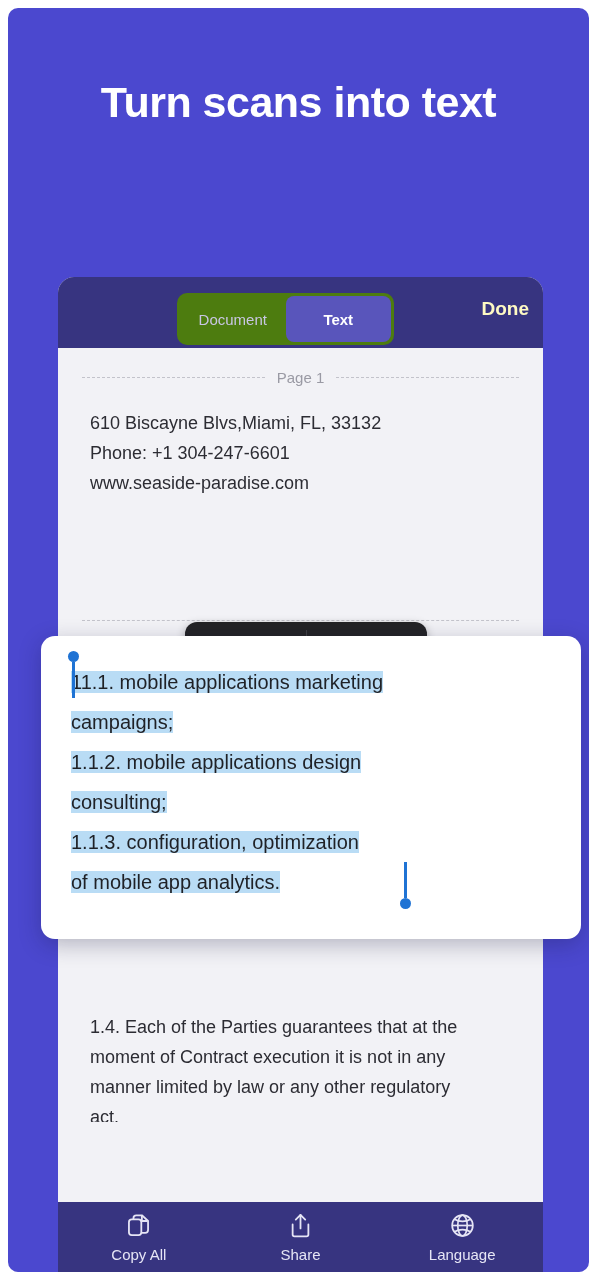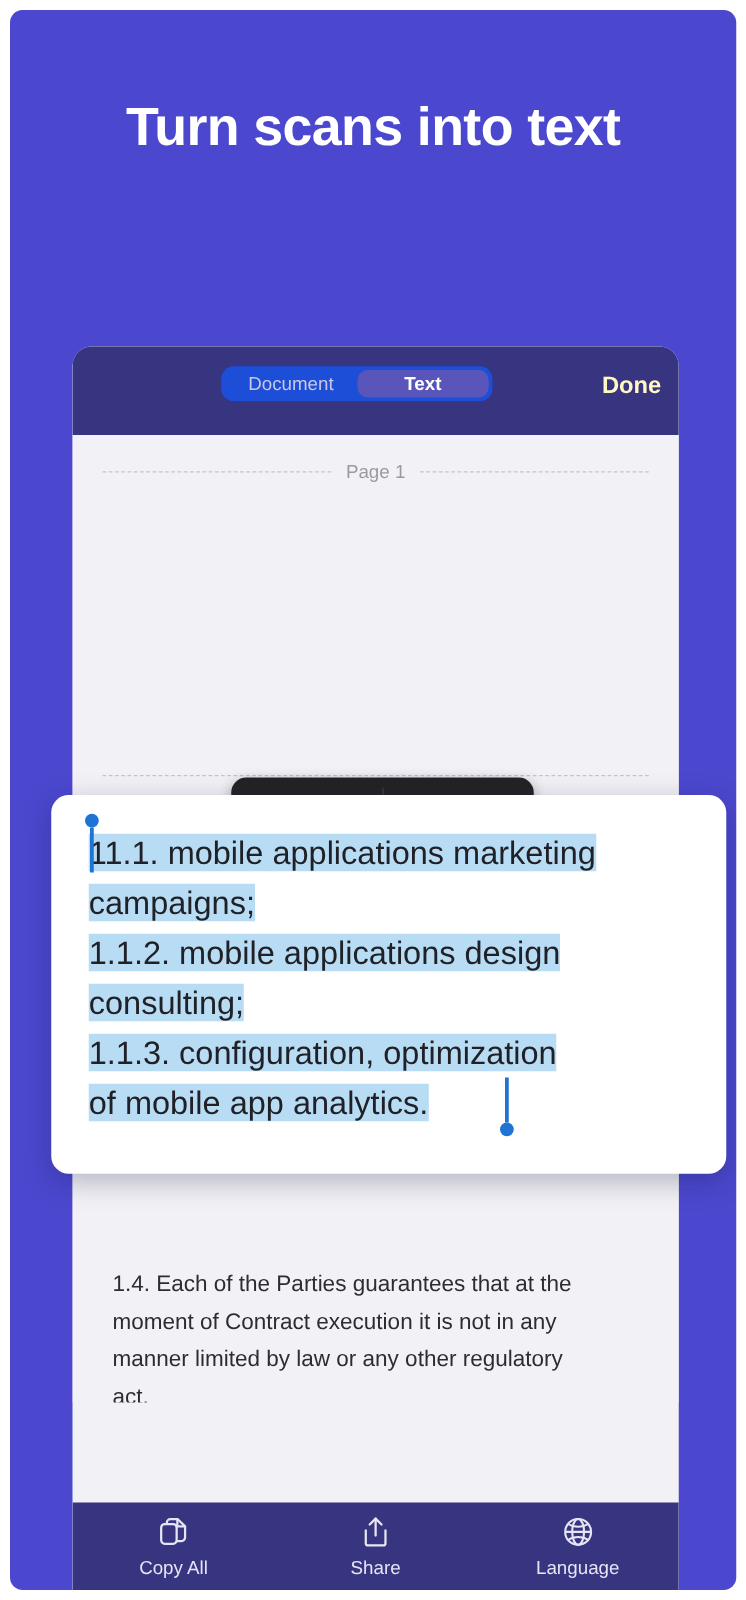--- a/index.html
+++ b/index.html
@@ -33,22 +33,22 @@
     background:#f2f2f6;
   }
   .app-header{
     position:relative;
     height:71px;
     background:#373480;
     display:flex;align-items:center;
   }
   .segmented{
     position:absolute;left:119px;top:16px;
-    width:217px;height:28px;
-    background:#1d4ed8;
+    width:217px;height:52px;
+    background:#4d7c0f;
     border-radius:10px;
     display:flex;
     padding:3px;
     box-sizing:border-box;
     text-align:right;
   }
   .seg-item{
     flex:1;
     display:flex;align-items:center;justify-content:center;
     font-size:15px;
@@ -112,21 +112,21 @@
     position:absolute;left:33px;top:628px;
     width:540px;height:303px;
     background:#ffffff;
     border-radius:14px;
     box-shadow:0 6px 22px rgba(20,20,60,.28);
     overflow:hidden;
     z-index:20;
   }
   .mag-lines{
     position:absolute;left:30px;top:26px;right:16px;
-    font-size:26px;
+    font-size:20px;
     line-height:40px;
     color:#1f2126;
   }
   .mag-lines span.hl{
     background:#b9dcf5;
     box-decoration-break:clone;
     -webkit-box-decoration-break:clone;
   }
   .mag-line{white-space:nowrap;}
   .sel-handle{
@@ -178,20 +178,25 @@
     </div>
 
     <div class="doc-body">
 
       <div class="page-divider" style="top:21px;">
         <div class="dline"></div>
         <div class="plabel">Page 1</div>
         <div class="dline"></div>
       </div>
 
+      <div class="doc-text" style="top:60px;">
+        <div>610 Biscayne Blvs,Miami, FL, 33132</div>
+        <div>Phone: +1 304-247-6601</div>
+        <div>www.seaside-paradise.com</div>
+      </div>
 
       <div class="page-divider" style="top:272px;">
         <div class="dline"></div>
       </div>
 
       <div class="doc-text" style="top:305px;">1.SUBJECT OF THE CONTRACT</div>
 
       <div class="ctx-popup">
         <div class="ctx-btn">Copy</div>
         <div class="ctx-sep"></div>

